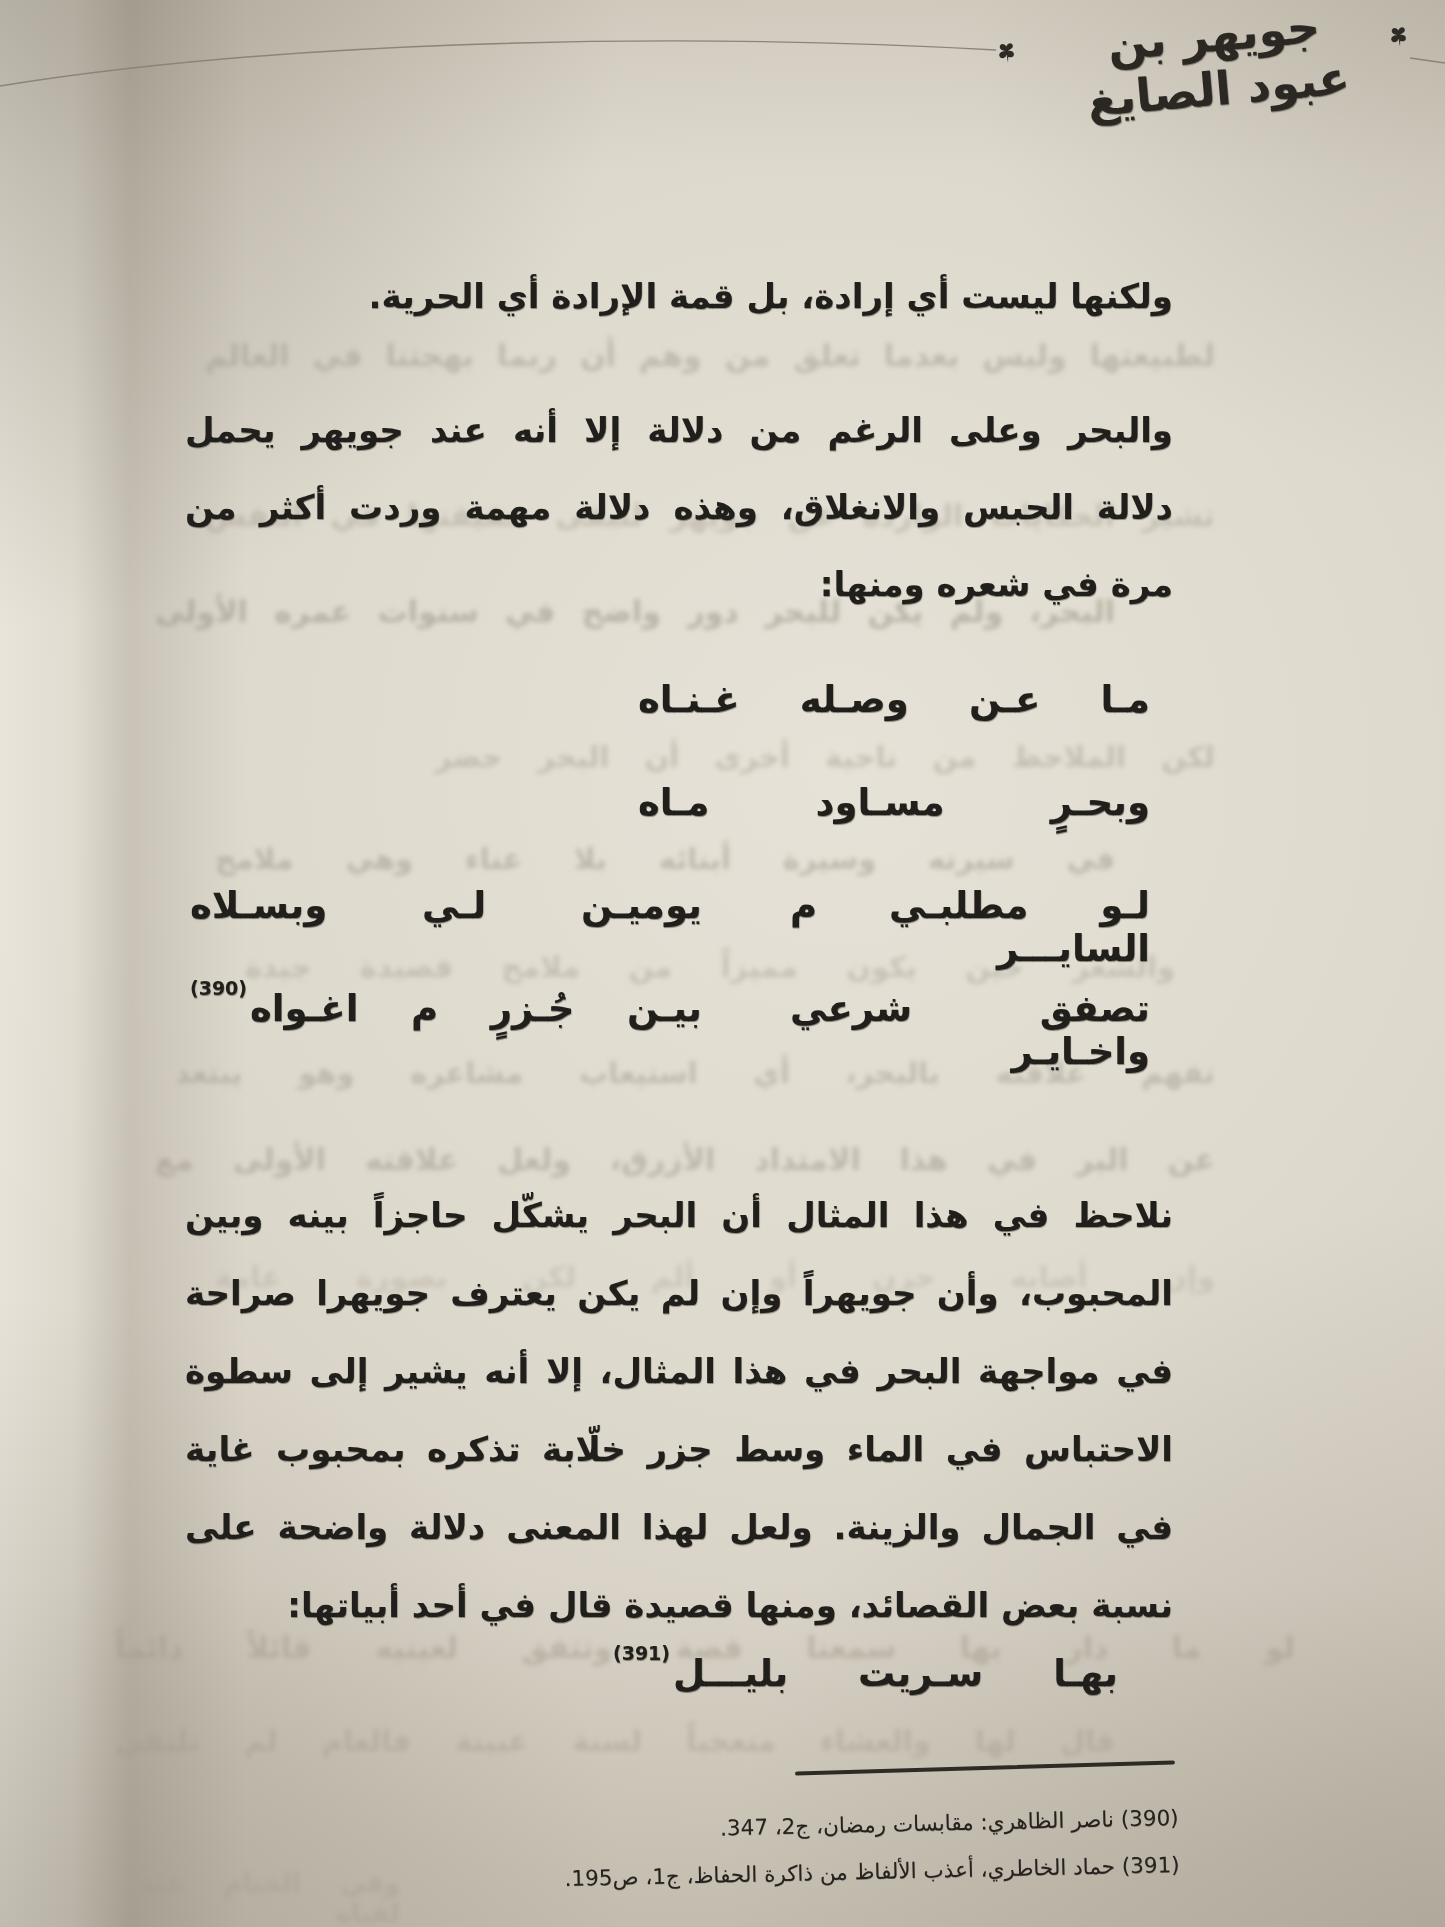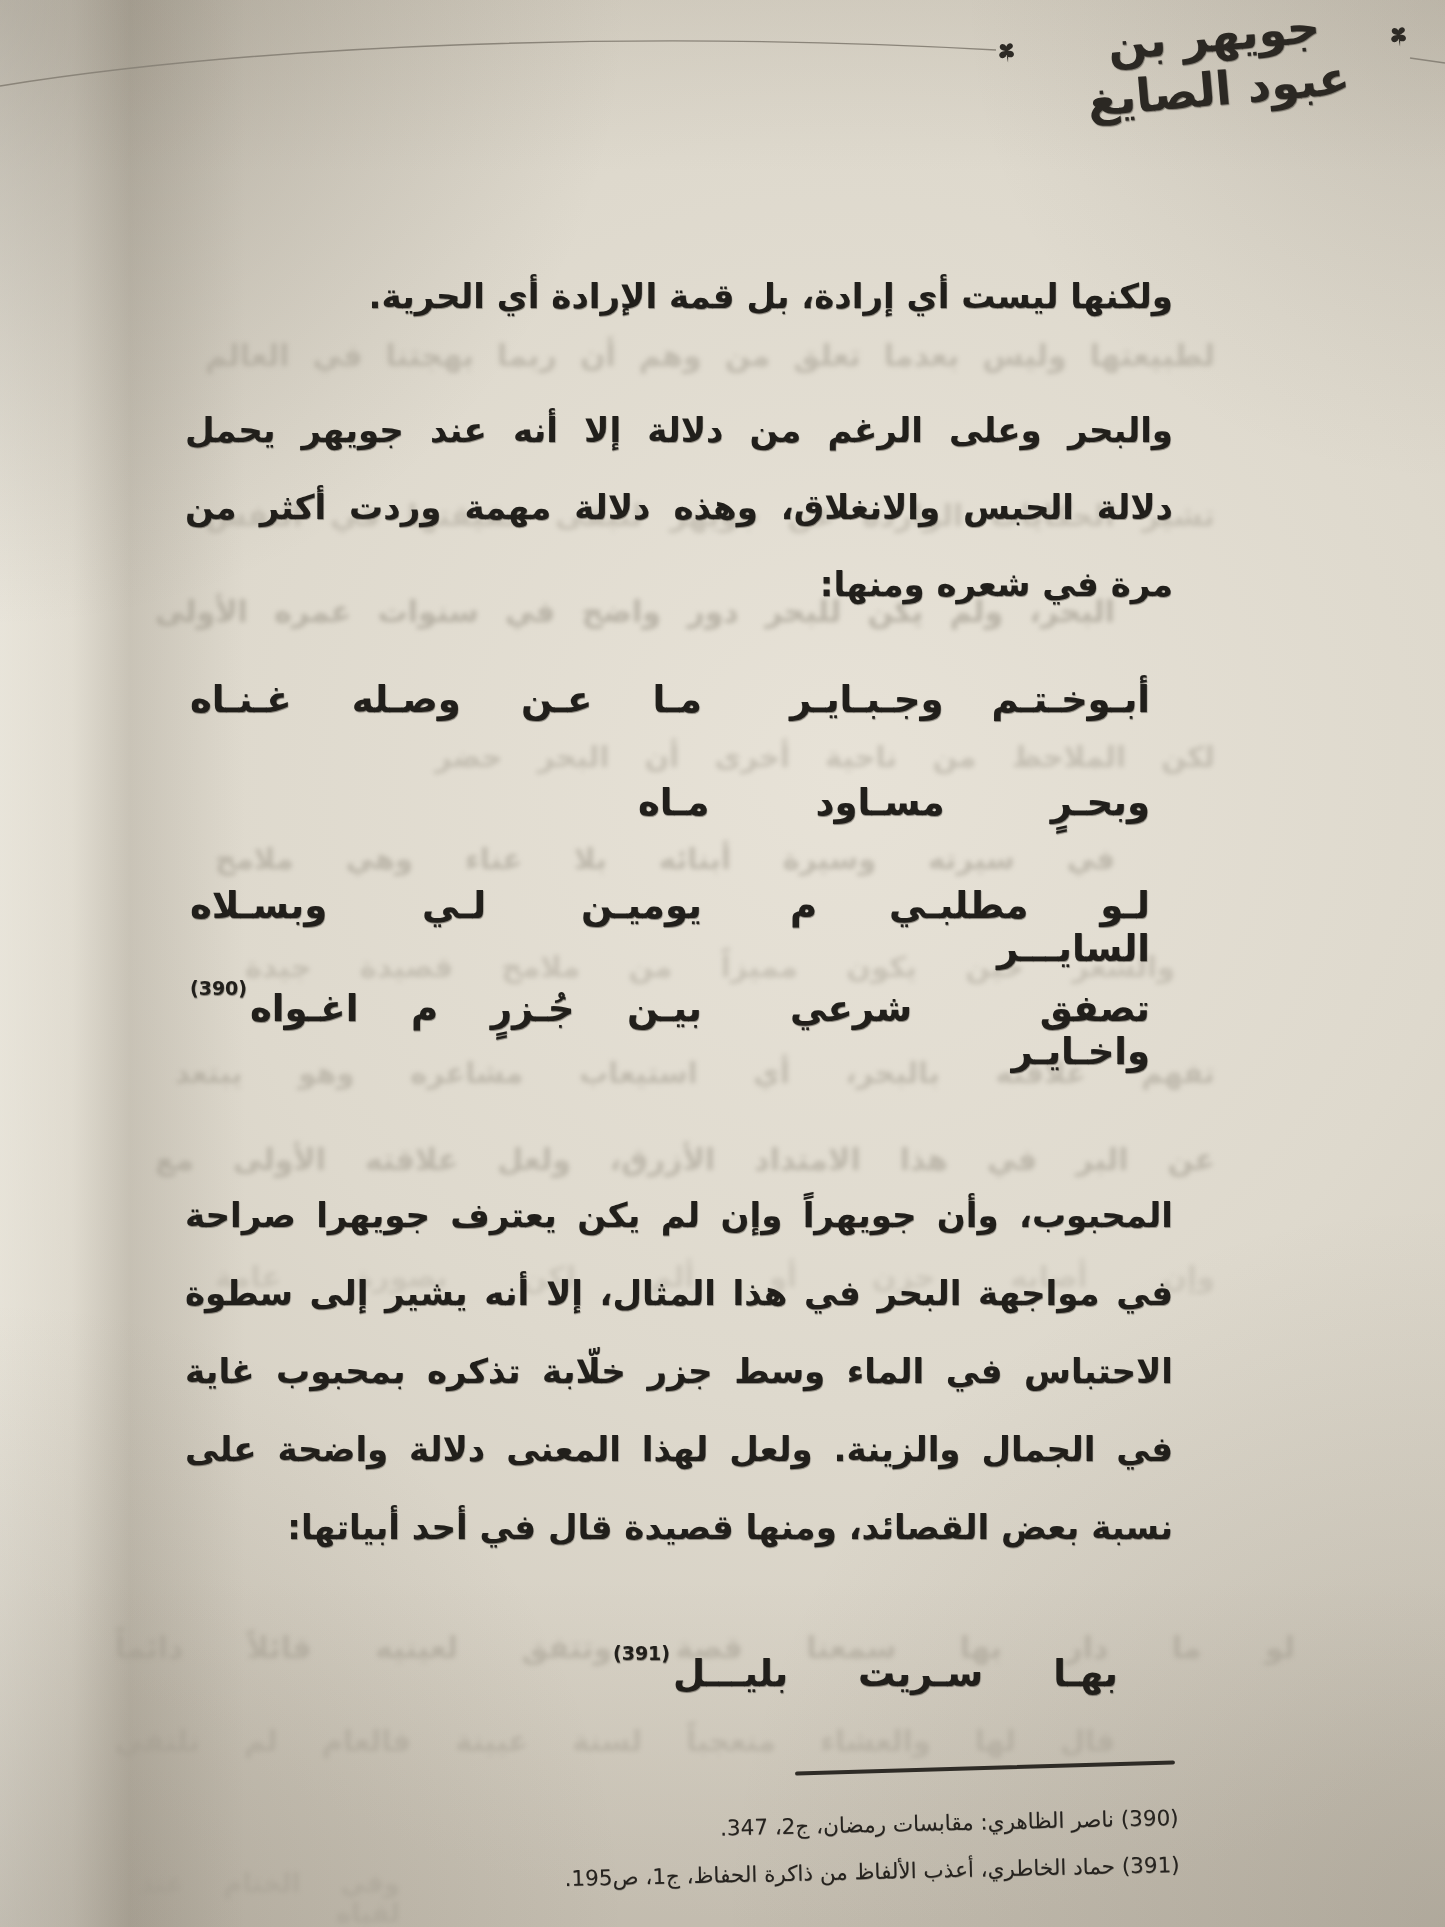--- a/index.html
+++ b/index.html
@@ -105,23 +105,20 @@
   <div id="p1" class="para ink">ولكنها ليست أي إرادة، بل قمة الإرادة أي الحرية.</div>
 
   <div id="p2" class="para ink">
     <div class="line just">والبحر وعلى الرغم من دلالة إلا أنه عند جويهر يحمل</div>
     <div class="line just">دلالة الحبس والانغلاق، وهذه دلالة مهمة وردت أكثر من</div>
     <div class="line lastline">مرة في شعره ومنها:</div>
   </div>
 
   <div id="poem" class="ink">
     <div class="vrow">
-      <div class="hemi hemi-r">
-          <div class="words">أبـوخـتـم وجـبـايـر</div>
-        </div>
       <div class="hemi hemi-l">
           <div class="words">مـا عـن وصـله غـنـاه</div>
         </div>
     </div>
     <div class="vrow">
       <div class="hemi hemi-l">
           <div class="words">وبحـرٍ مسـاود مـاه</div>
         </div>
     </div>
     <div class="vrow">
@@ -137,20 +134,21 @@
           <div class="words">تصفق شرعي واخـايـر</div>
         </div>
       <div class="hemi hemi-l has-note">
         <div class="words">بيـن جُـزرٍ م اغـواه</div>
         <span class="note">(390)</span>
       </div>
     </div>
   </div>
 
   <div id="p3" class="para ink">
+    <div class="line just">نلاحظ في هذا المثال أن البحر يشكّل حاجزاً بينه وبين</div>
     <div class="line just">المحبوب، وأن جويهراً وإن لم يكن يعترف جويهرا صراحة</div>
     <div class="line just">في مواجهة البحر في هذا المثال، إلا أنه يشير إلى سطوة</div>
     <div class="line just">الاحتباس في الماء وسط جزر خلّابة تذكره بمحبوب غاية</div>
     <div class="line just">في الجمال والزينة. ولعل لهذا المعنى دلالة واضحة على</div>
     <div class="line lastline">نسبة بعض القصائد، ومنها قصيدة قال في أحد أبياتها:</div>
   </div>
 
   <div id="verse2" class="ink">
     <div class="vrow">
       <div class="hemi hemi-l has-note">

